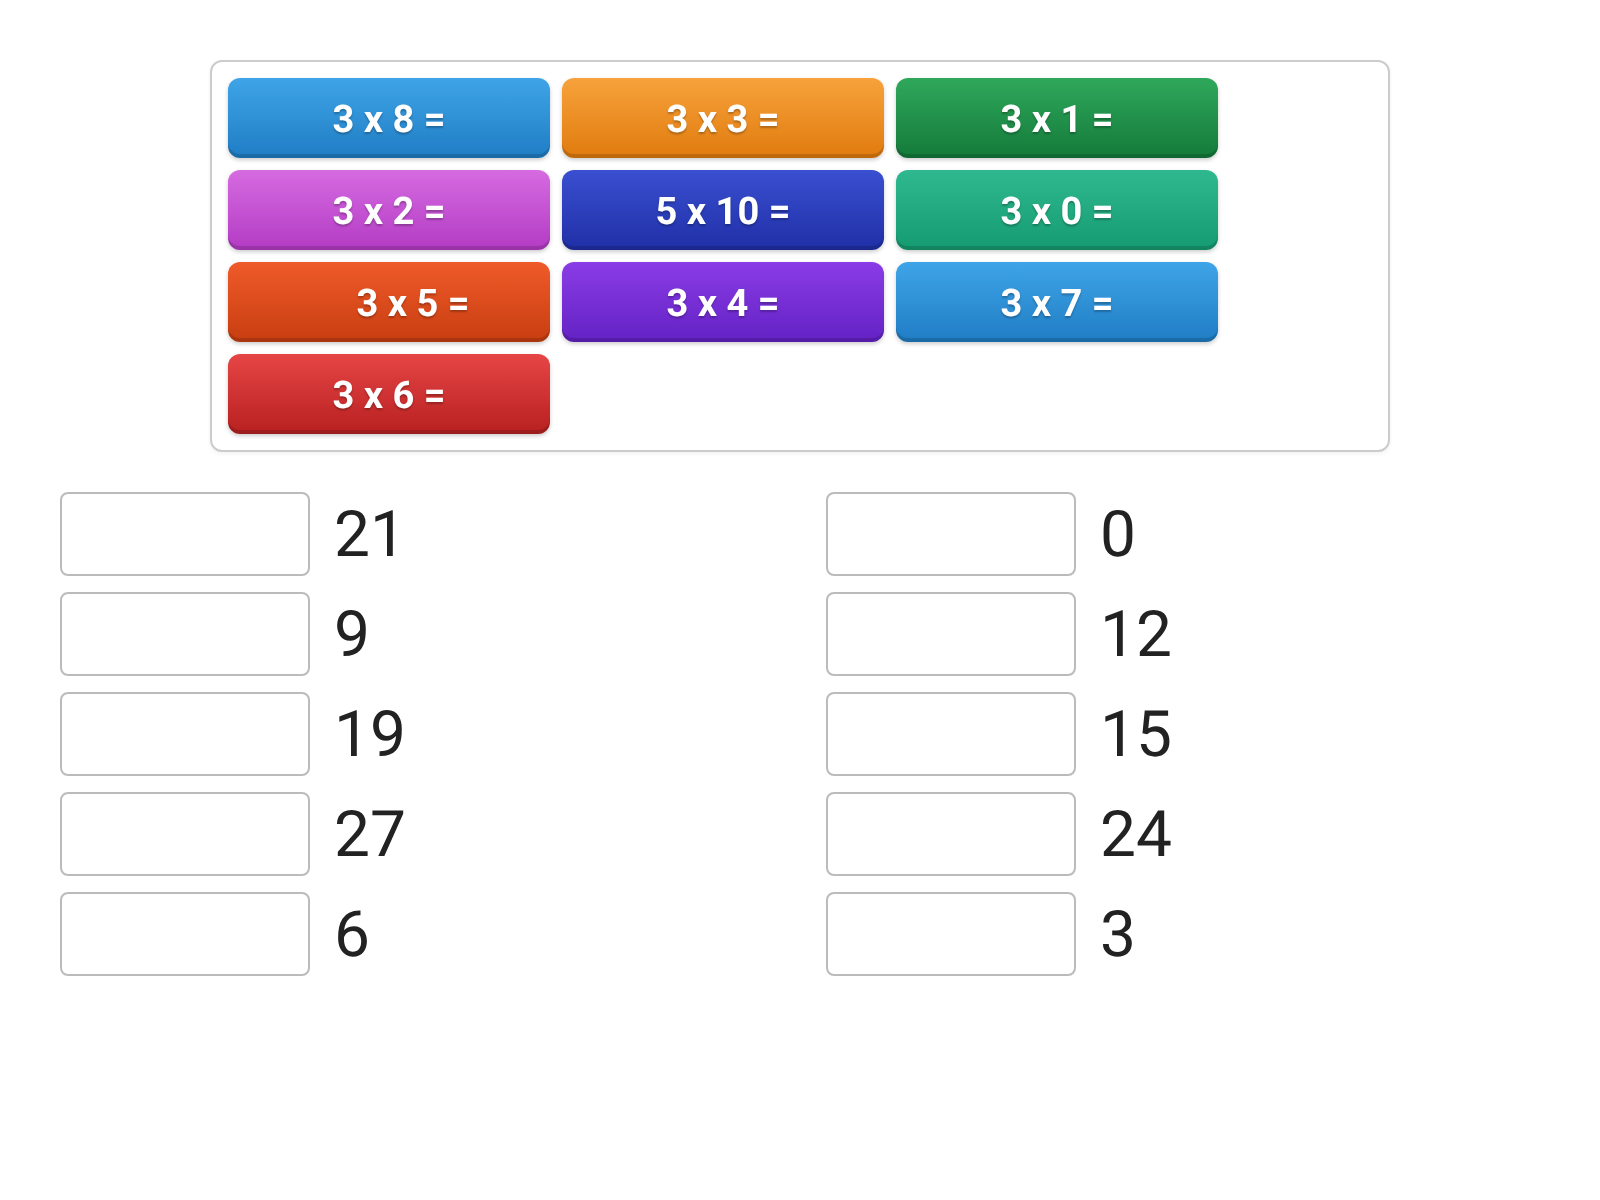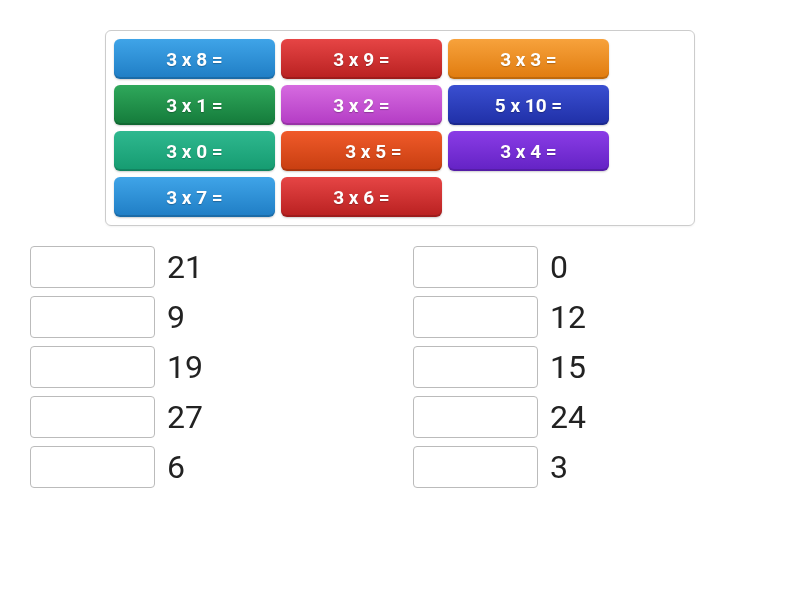--- a/index.html
+++ b/index.html
@@ -73,23 +73,20 @@
 </style>
 </head>
 <body>
 
 <div class="stage">
 
   <div class="tile-tray">
     <div class="tile" style="background: linear-gradient(rgb(63, 164, 232), rgb(31, 125, 196));">
         <span>3 x 8 =</span>
       </div>
-    <div class="tile" style="background: linear-gradient(rgb(230, 69, 69), rgb(184, 32, 32));">
-        <span>3 x 9 =</span>
-      </div>
     <div class="tile" style="background: linear-gradient(rgb(247, 162, 60), rgb(224, 123, 14));">
         <span>3 x 3 =</span>
       </div>
     <div class="tile" style="background: linear-gradient(rgb(47, 168, 91), rgb(20, 122, 58)); text-align: center;">
         <span>3 x 1 =</span>
       </div>
     <div class="tile" style="background: linear-gradient(rgb(214, 107, 224), rgb(179, 59, 196));">
         <span>3 x 2 =</span>
       </div>
     <div class="tile" style="background: linear-gradient(rgb(58, 79, 209), rgb(31, 47, 166));">

